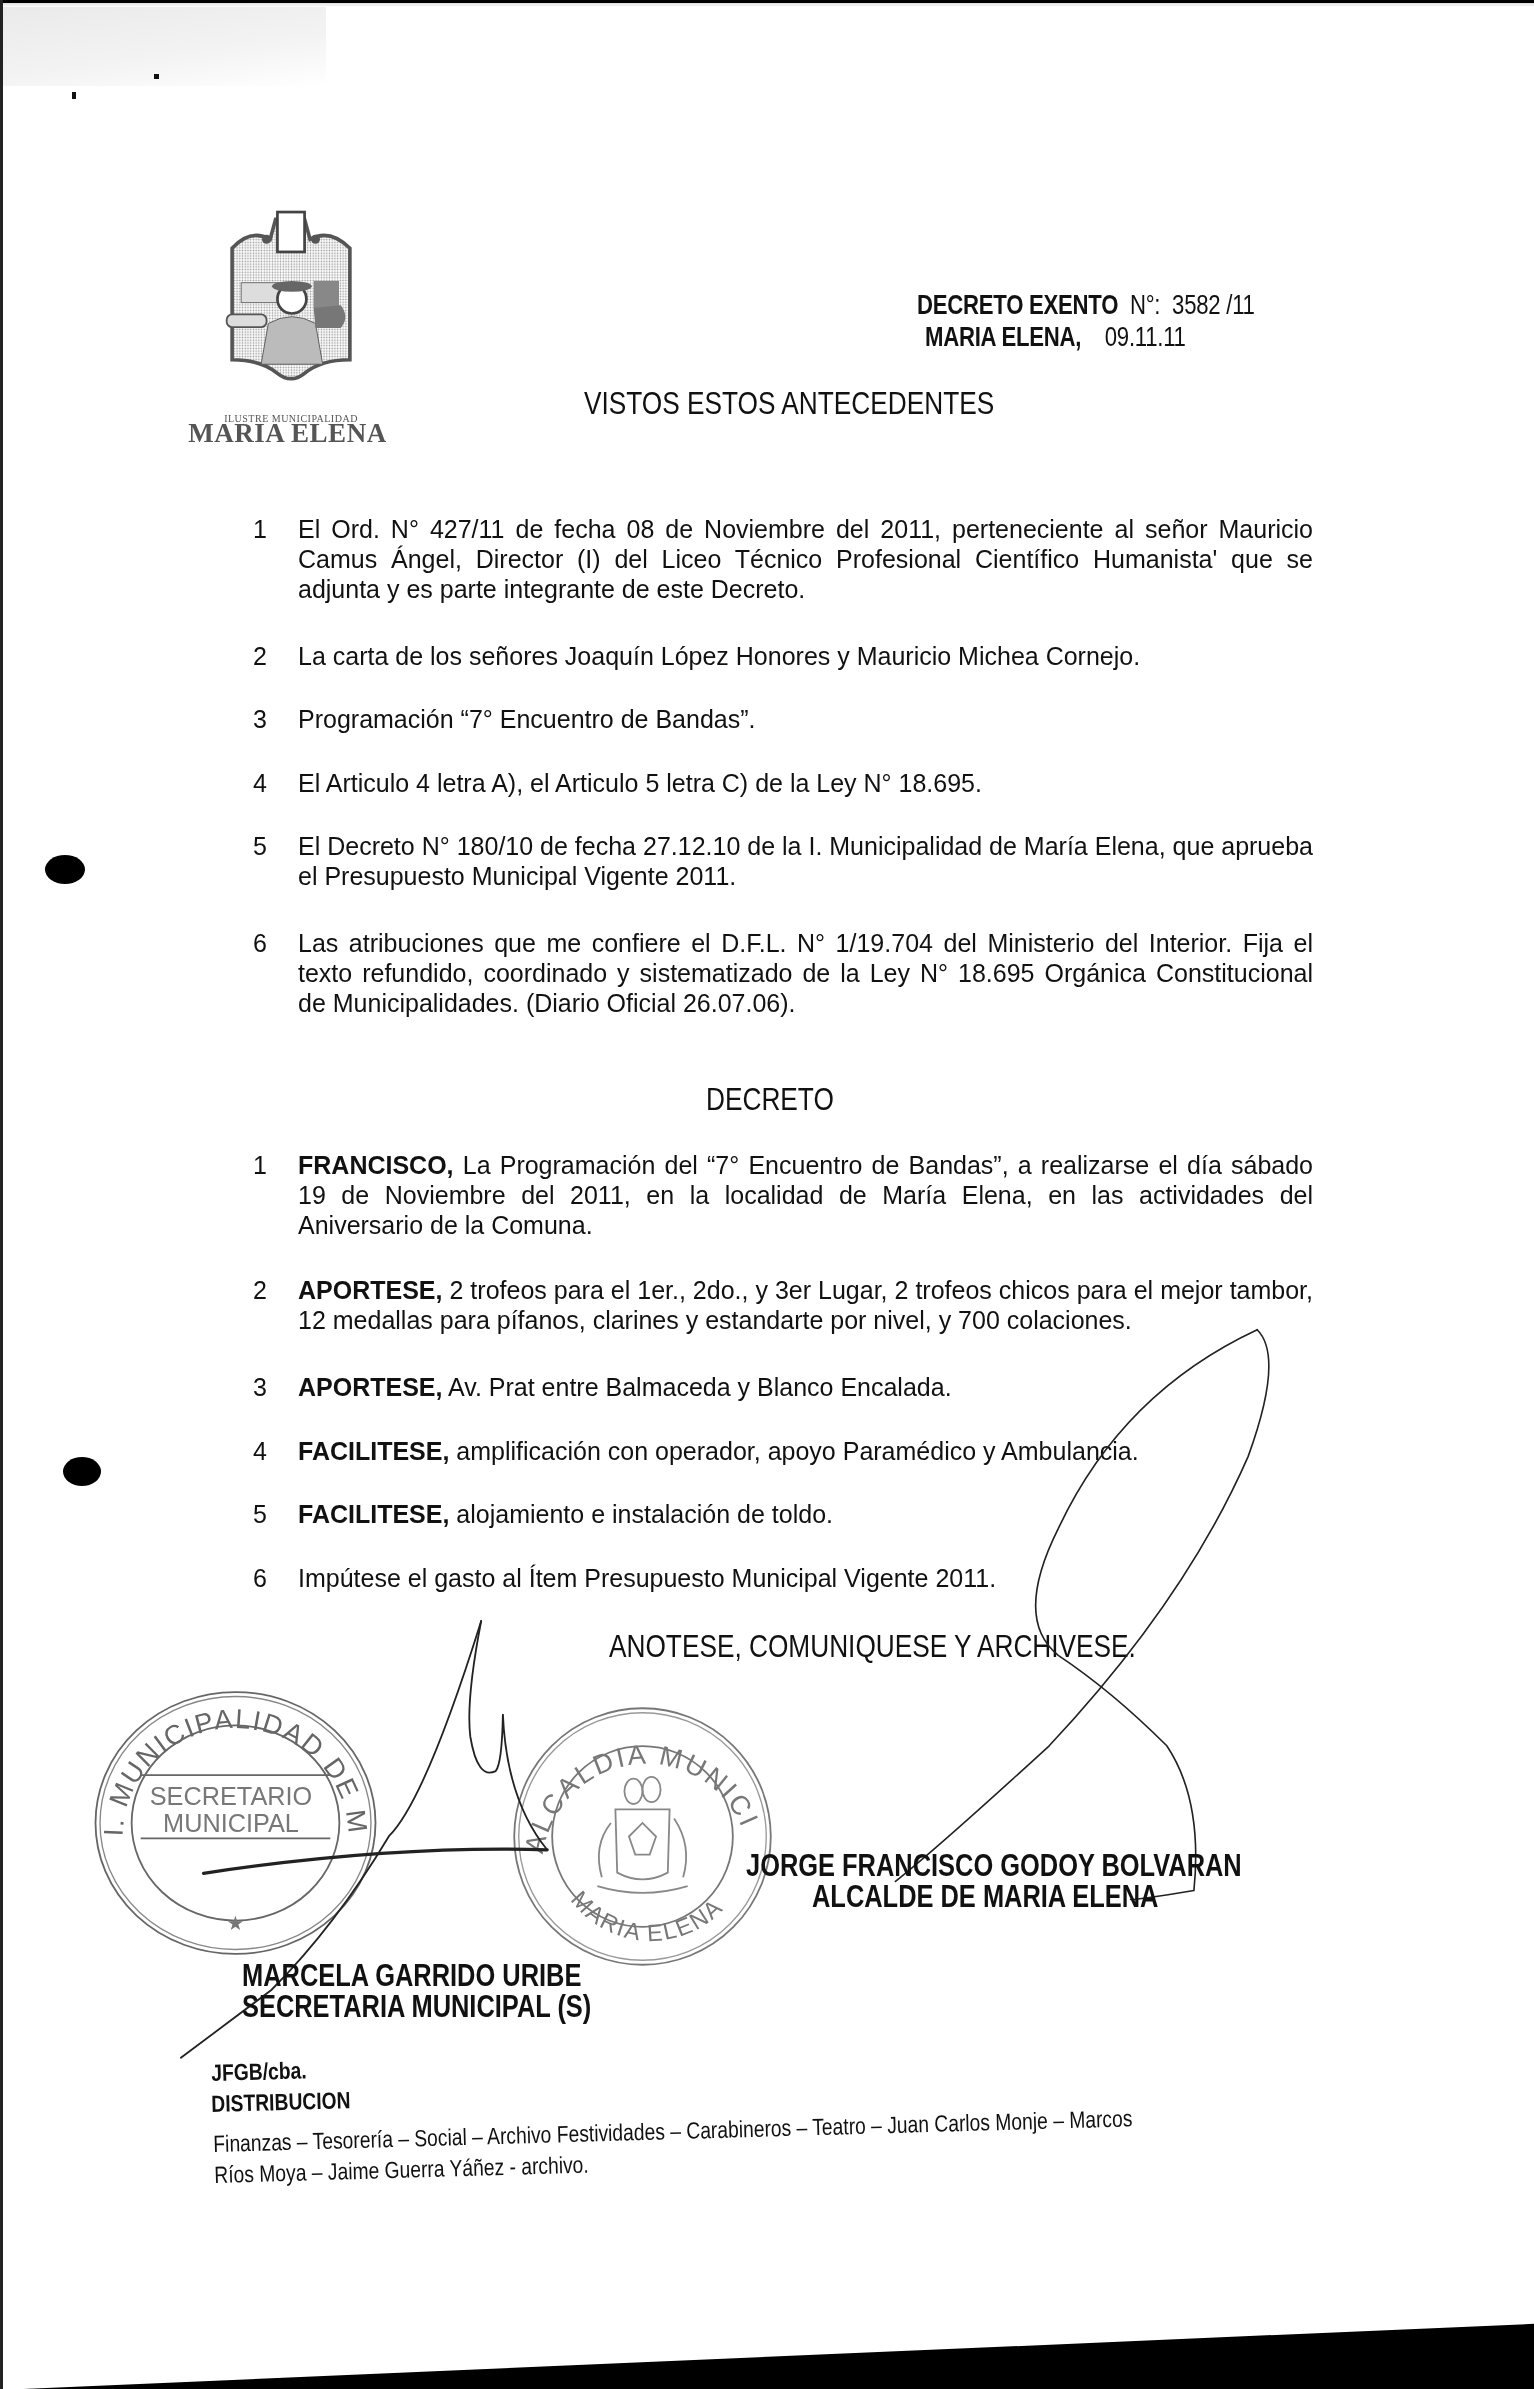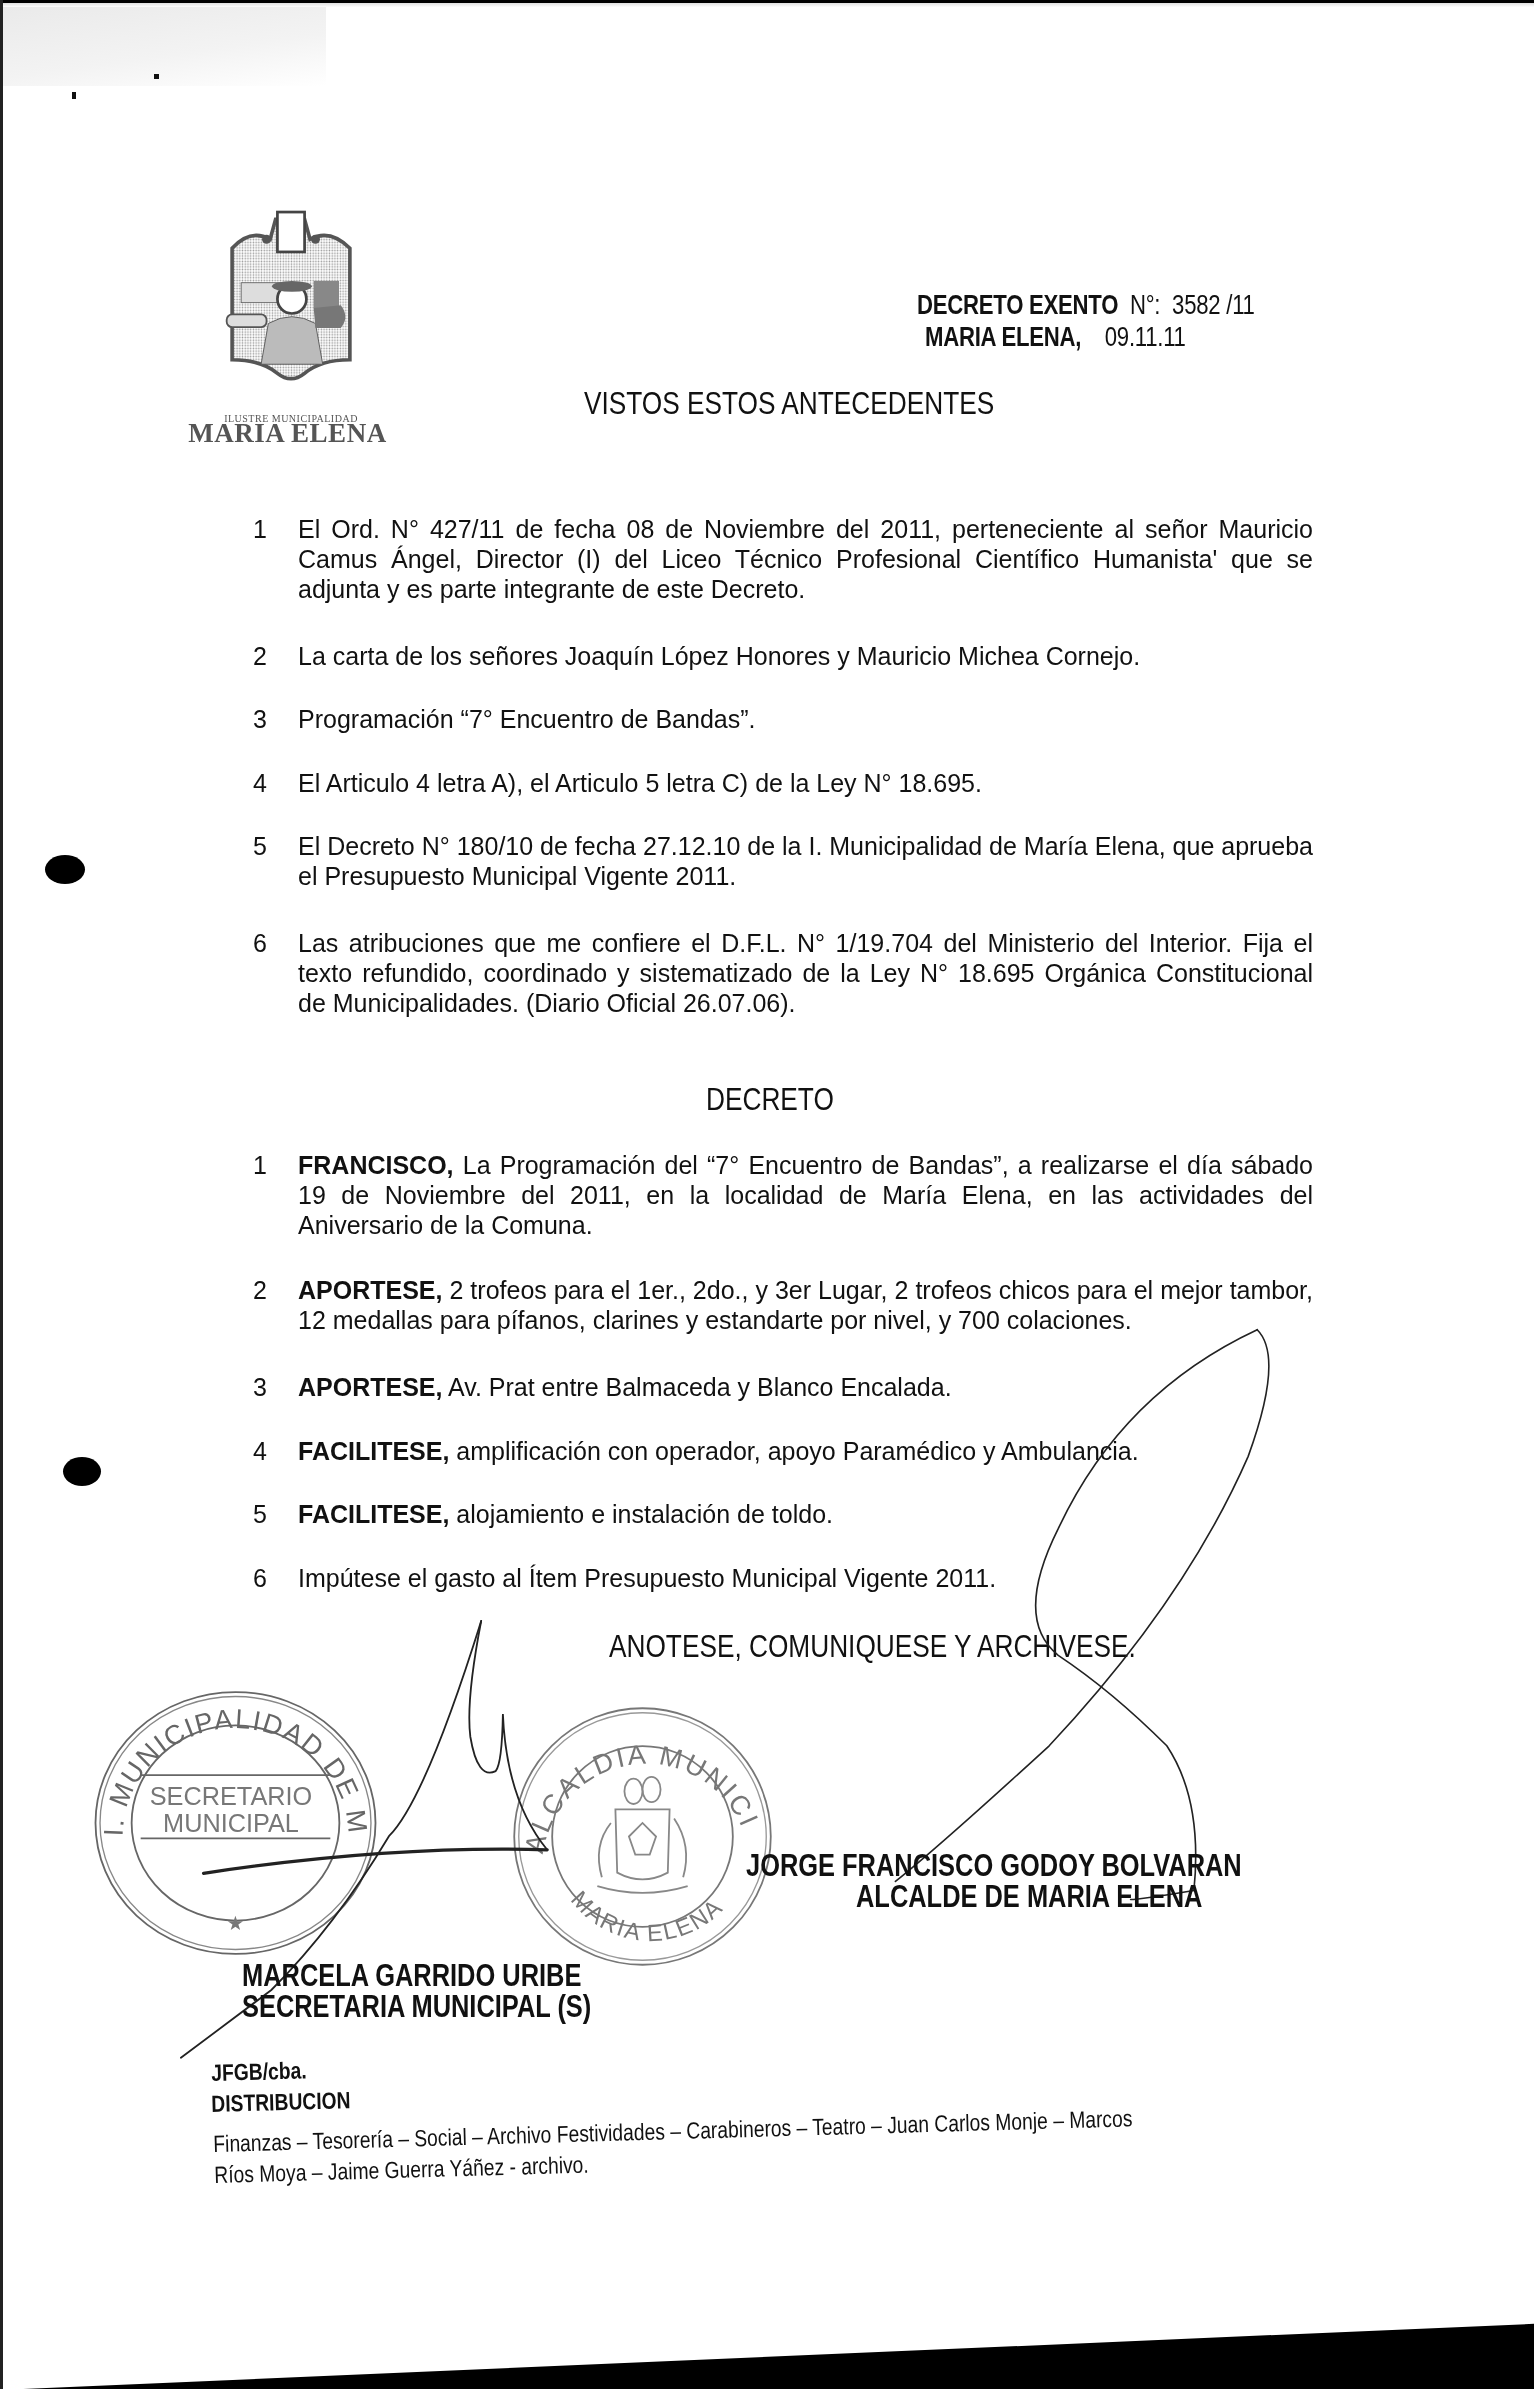--- a/index.html
+++ b/index.html
@@ -182,21 +182,21 @@
     <path d="M532,1792 Q515,1880 520,1920 Q528,1968 548,1958 Q555,1950 556,1895 Q560,1990 605,2045" stroke-width="2"></path>
     <path d="M225,2071 Q430,2040 605,2045" stroke-width="3.5"></path>
     <path d="M1390,1470 Q1240,1540 1170,1690 Q1120,1790 1170,1830 Q1230,1870 1290,1930 Q1330,1990 1320,2090 Q1260,2100 1250,2100" stroke-width="1.8"></path>
     <path d="M1390,1470 Q1420,1500 1380,1610 Q1310,1770 1160,1930 Q1040,2040 990,2080" stroke-width="1.8"></path>
   </g>
 </svg>
 
 <div class="abs sig-name" style="left:746px;top:1848px;">
   <span class="narrow">JORGE FRANCISCO GODOY BOLVARAN</span>
 </div>
-<div class="abs sig-name" style="left:812px;top:1879px;margin-left:44px;">
+<div class="abs sig-name" style="left:812px;top:1879px;">
   <span class="narrow">ALCALDE DE MARIA ELENA</span>
 </div>
 <div class="abs sig-name" style="left:242px;top:1958px;">
   <span class="narrow">MARCELA GARRIDO URIBE</span>
 </div>
 <div class="abs sig-name" style="left:242px;top:1989px;">
   <span class="narrow">SECRETARIA MUNICIPAL (S)</span>
 </div>
 
 <div class="abs dist" style="left:211px;top:2060px;font-weight:bold;">

